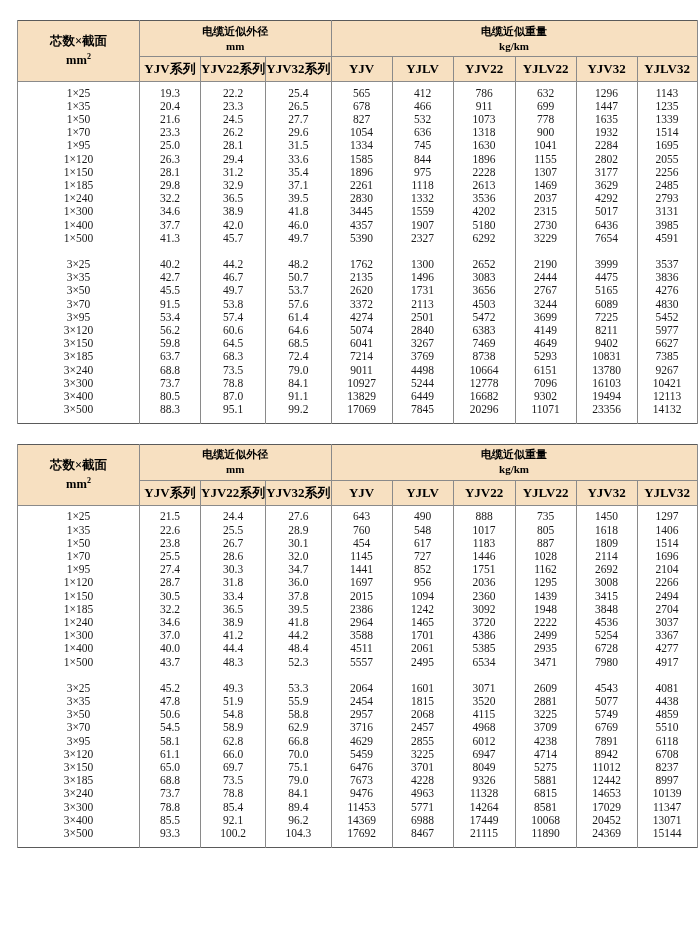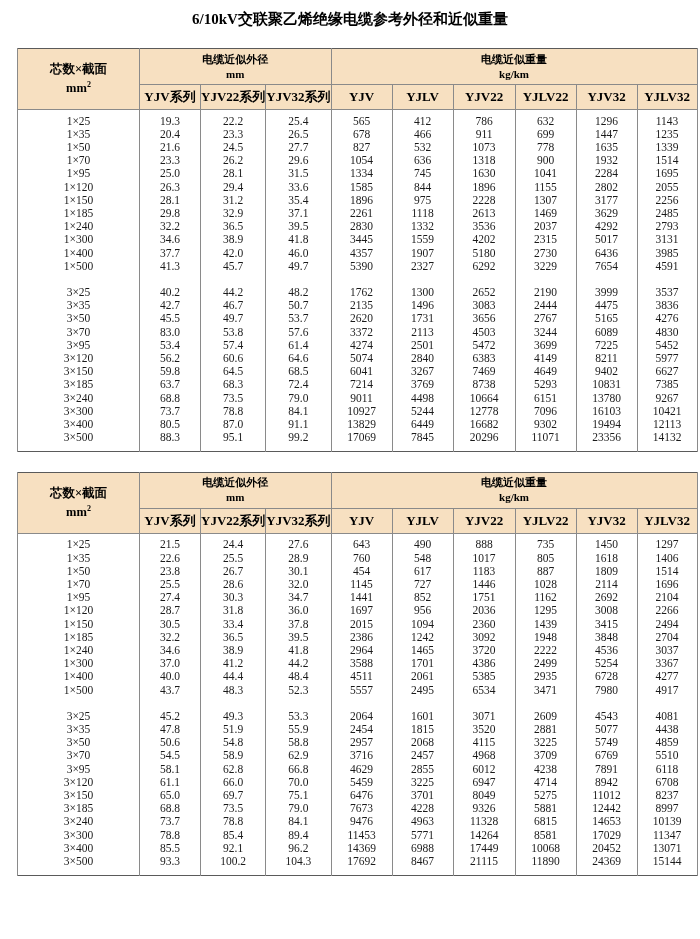--- a/index.html
+++ b/index.html
@@ -67,21 +67,20 @@
   }
   tr.pad-top td{height:5px;}
   tr.gap-row td{height:13px;}
   tr.pad-bottom td{height:7px;}
 </style>
 </head>
 <body>
 
 <div class="page">
 
-  <div class="title title-1">6/10kV交联聚乙烯绝缘电缆参考外径和近似重量</div>
 
   <table class="cable-table table-1">
     <colgroup>
       <col style="width:122px">
         <col style="width:61px">
         <col style="width:60px">
         <col style="width:60px">
       <col style="width:61px">
         <col style="width:61px">
         <col style="width:62px">
@@ -316,21 +315,21 @@
           <td>53.7</td>
           <td>2620</td>
           <td>1731</td>
           <td>3656</td>
           <td>2767</td>
           <td>5165</td>
           <td>4276</td>
         </tr>
         <tr class="data-row">
           <td>3×70</td>
-          <td>83.0</td>
+          <td>91.5</td>
           <td>53.8</td>
           <td>57.6</td>
           <td>3372</td>
           <td>2113</td>
           <td>4503</td>
           <td>3244</td>
           <td>6089</td>
           <td>4830</td>
         </tr>
         <tr class="data-row">

